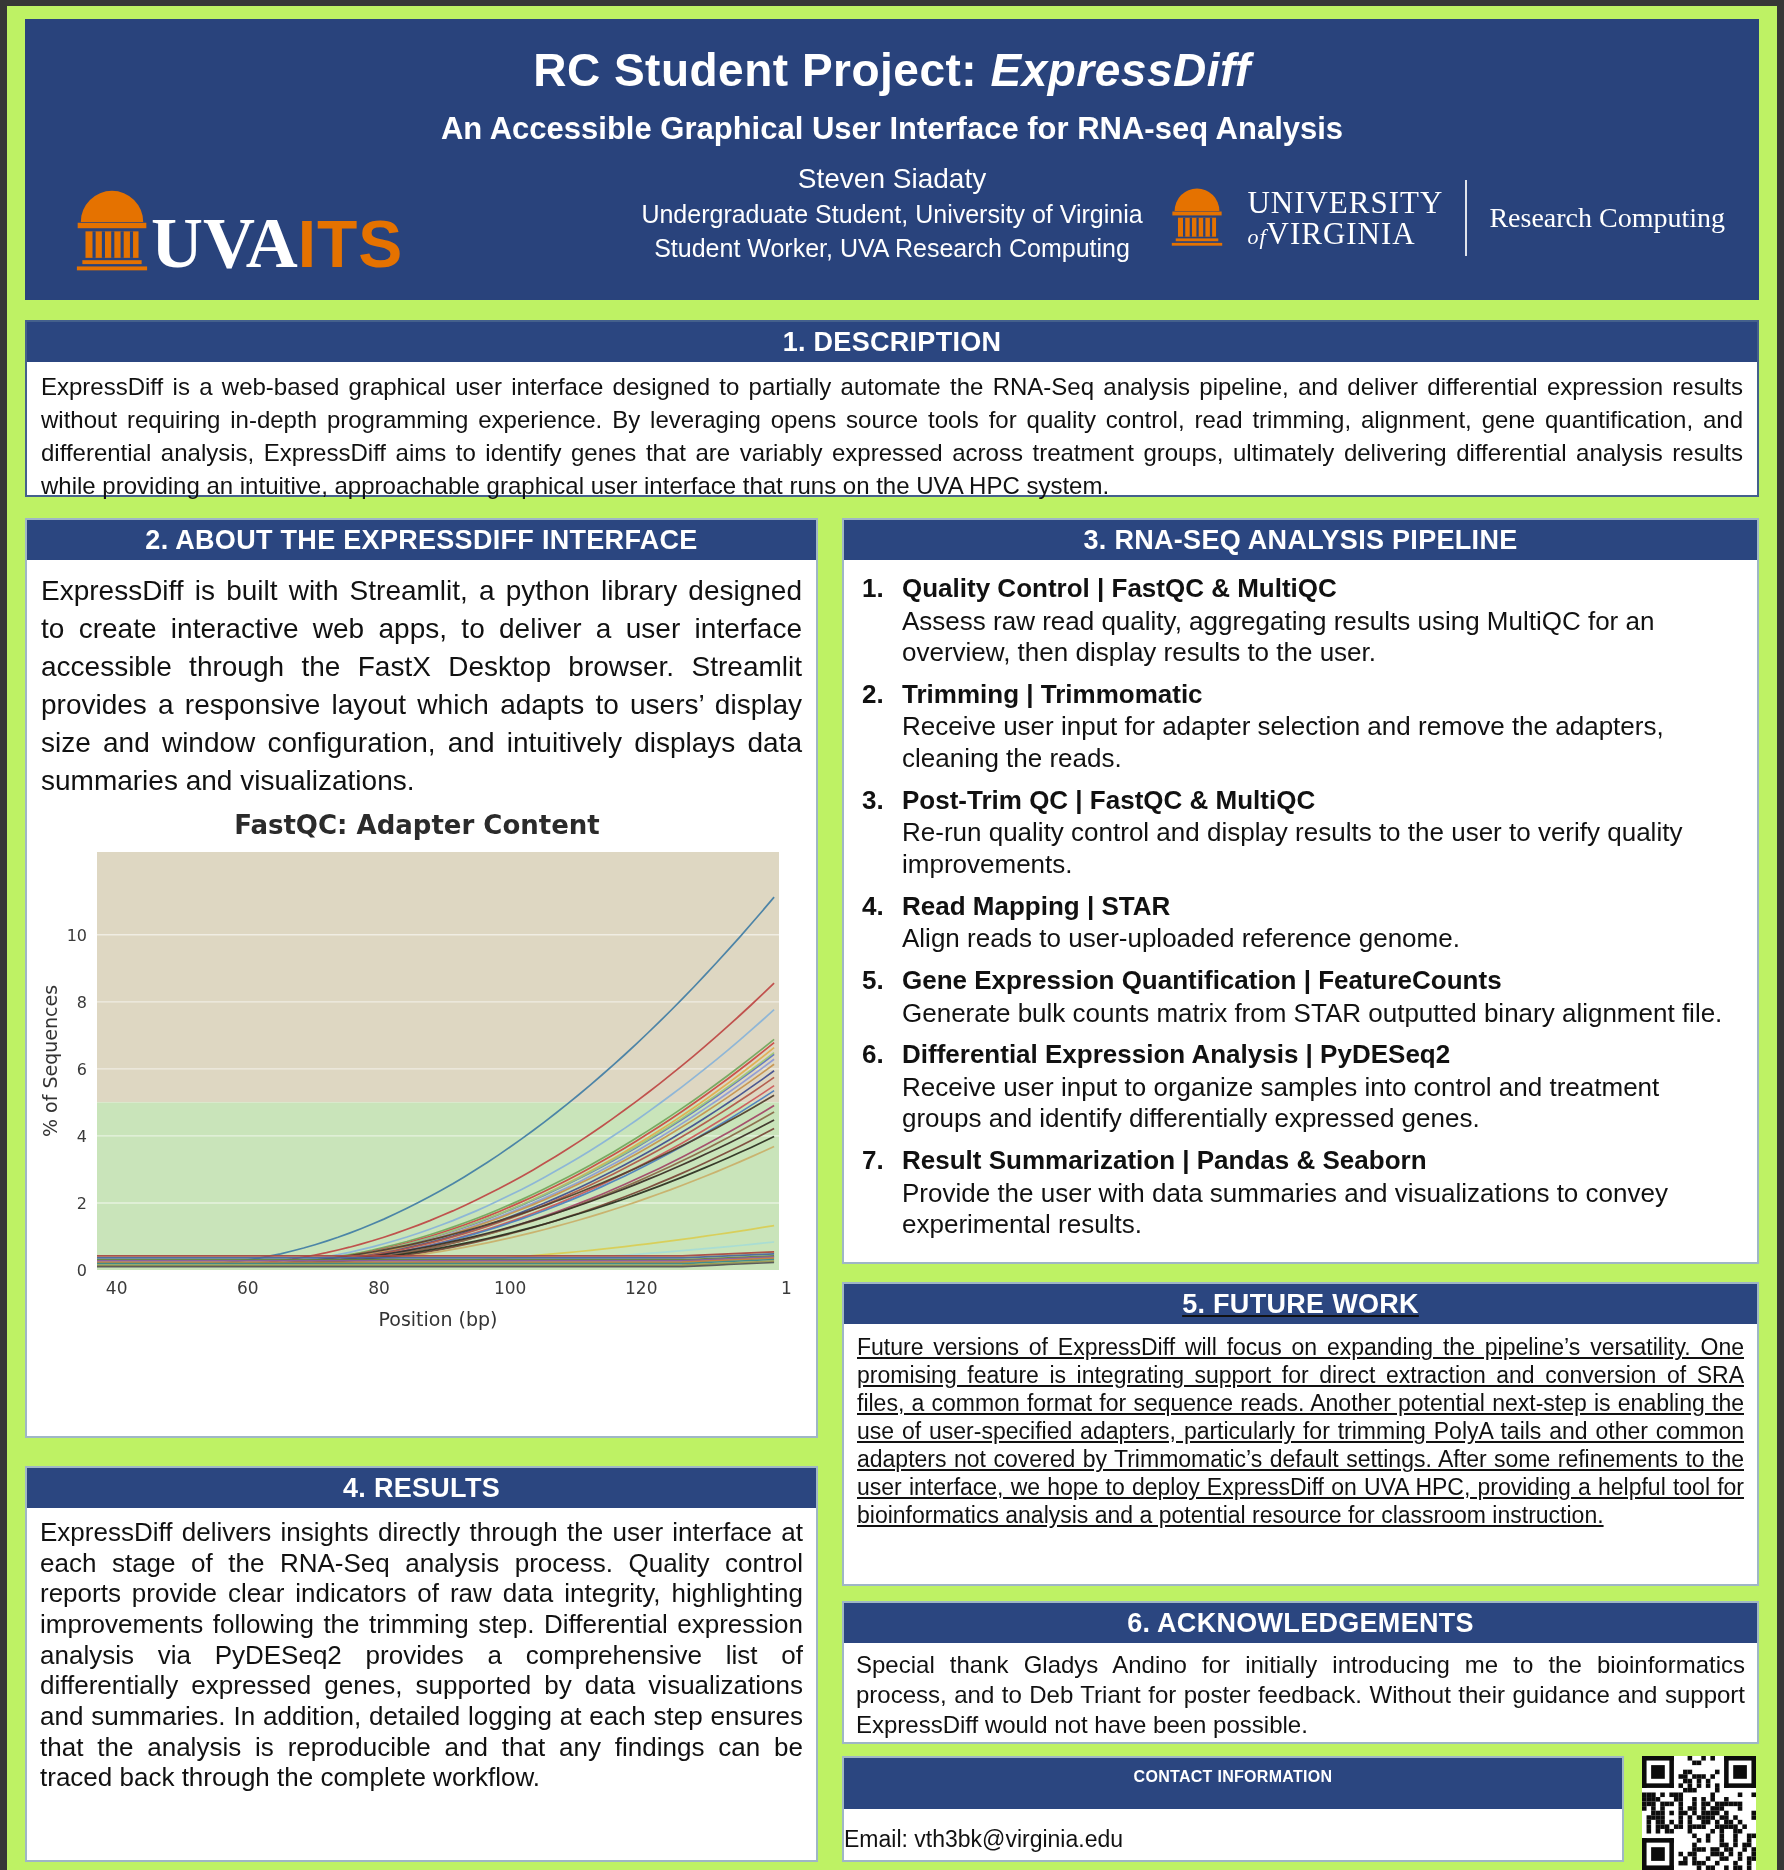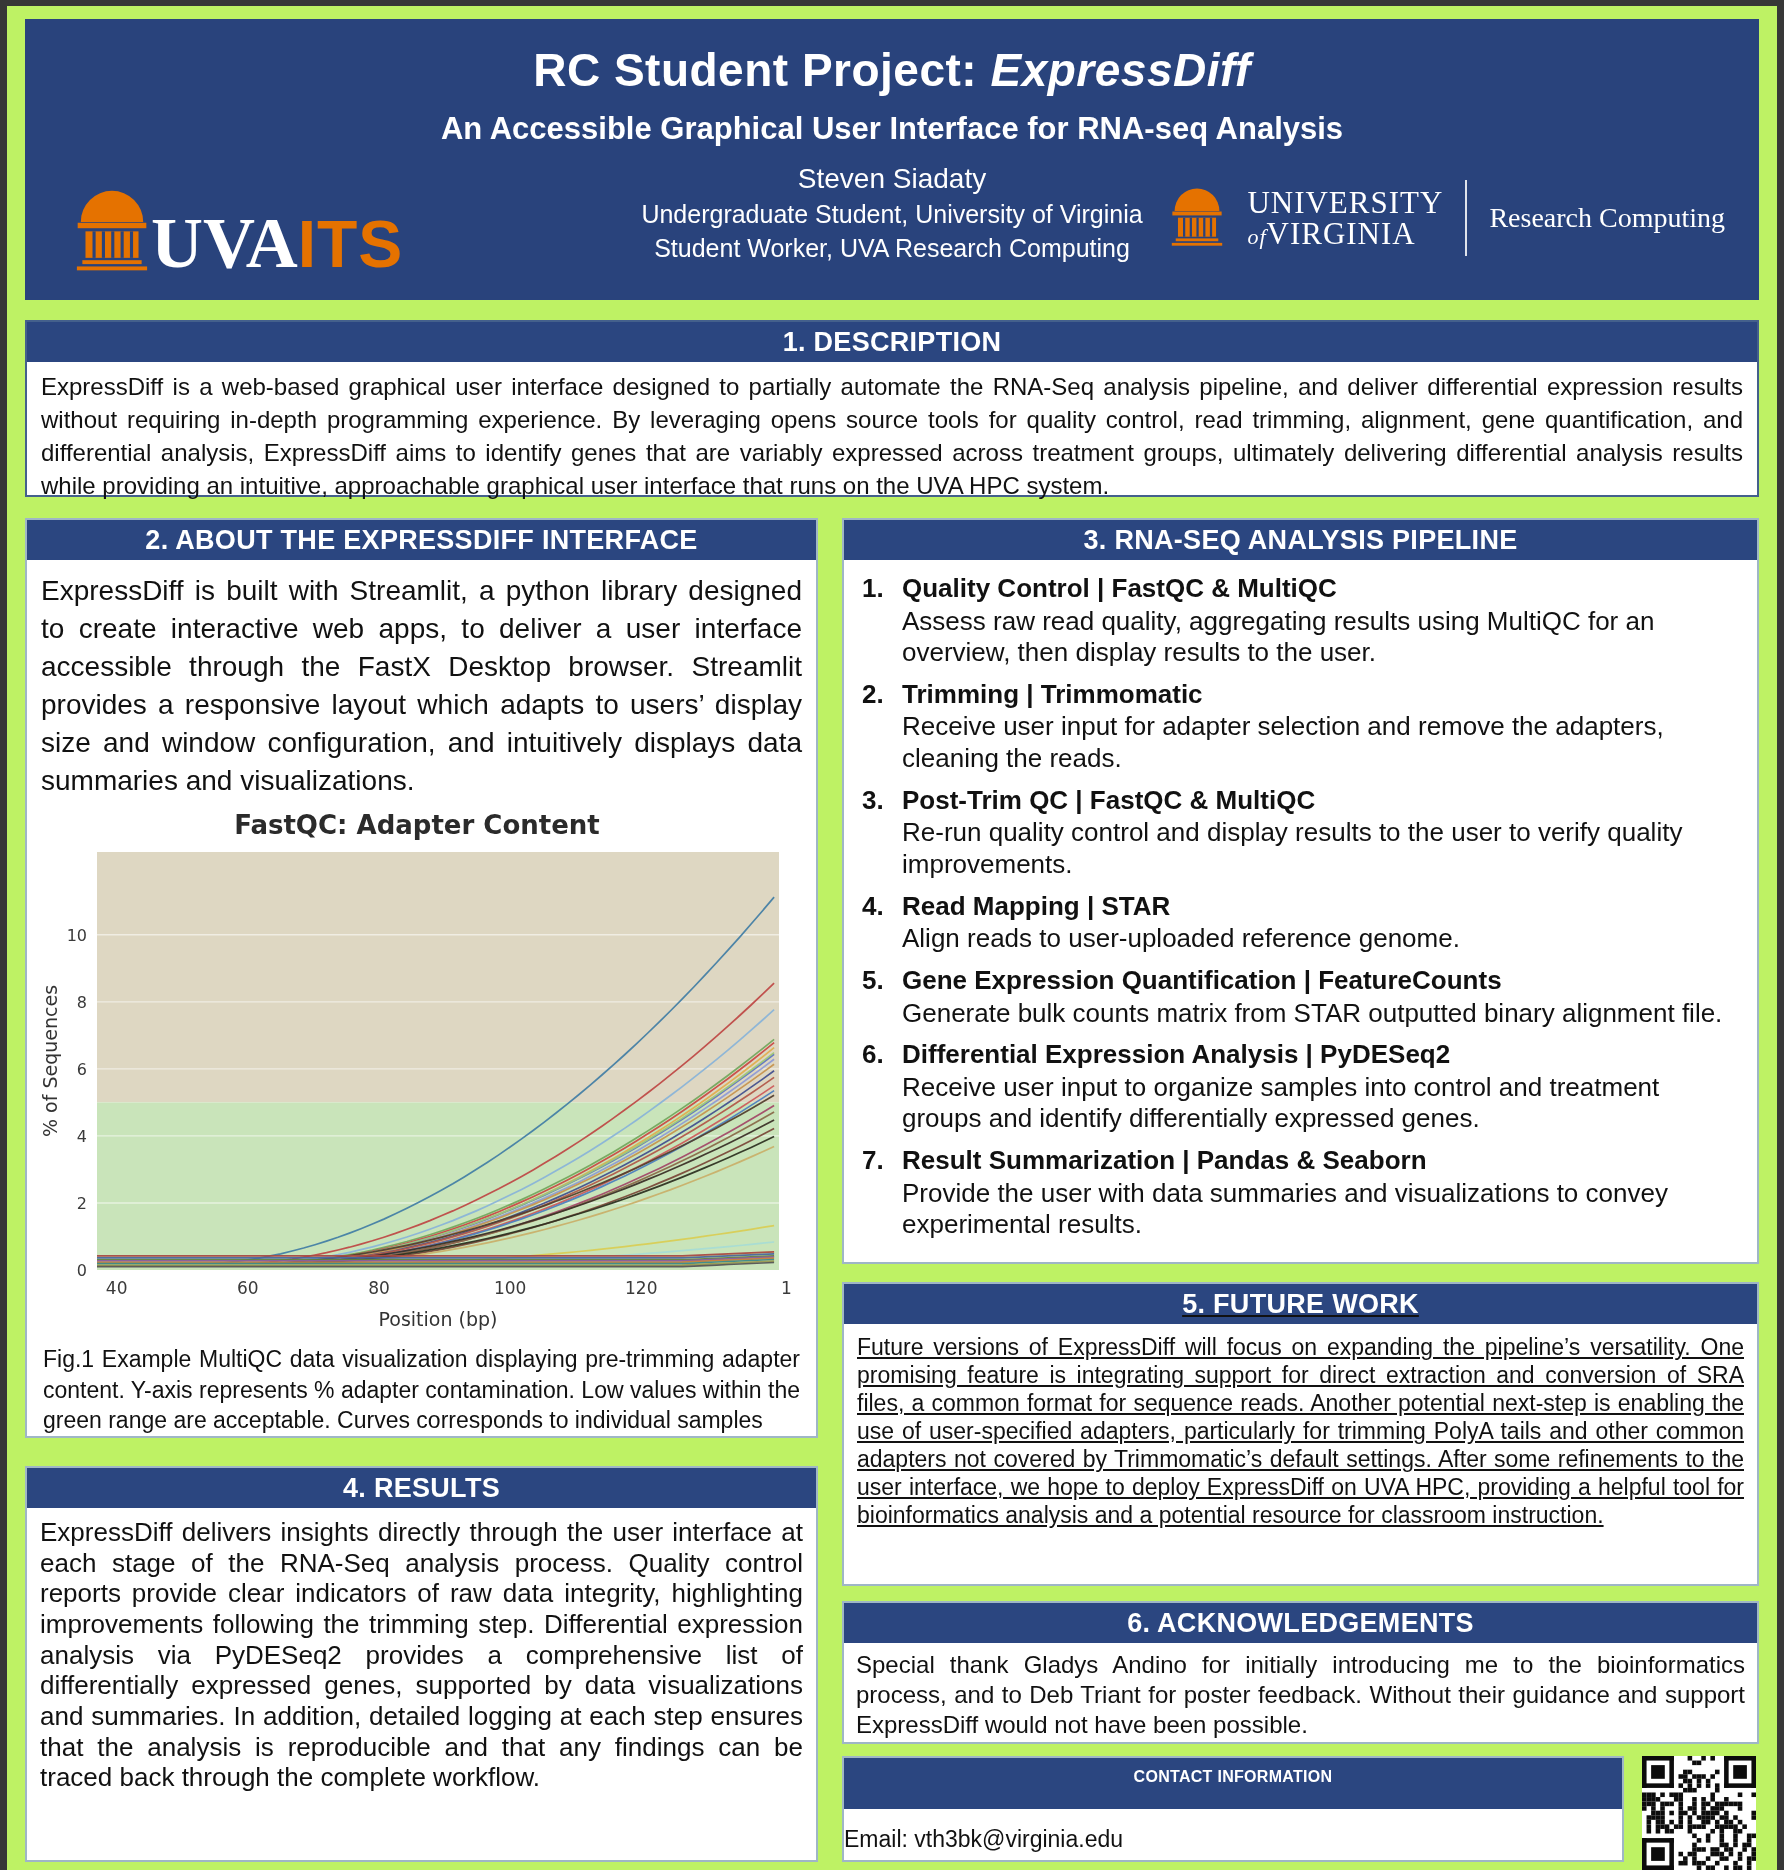--- a/index.html
+++ b/index.html
@@ -199,21 +199,20 @@
               <text x="77.67307692307692" y="488" text-anchor="middle" font-size="17" fill="#3a3a3a">40</text>
               <text x="208.82692307692307" y="488" text-anchor="middle" font-size="17" fill="#3a3a3a">60</text>
               <text x="339.9807692307692" y="488" text-anchor="middle" font-size="17" fill="#3a3a3a">80</text>
               <text x="471.13461538461536" y="488" text-anchor="middle" font-size="17" fill="#3a3a3a">100</text>
               <text x="602.2884615384615" y="488" text-anchor="middle" font-size="17" fill="#3a3a3a">120</text>
               <text x="747.4423076923077" y="488" text-anchor="middle" font-size="17" fill="#3a3a3a">1</text>
               <text x="399" y="520" text-anchor="middle" font-size="19" fill="#333">Position (bp)</text>
               <text x="18" y="255" text-anchor="middle" font-size="19" fill="#333" transform="rotate(-90 18 255)">% of Sequences</text>
             </svg>
         </figure>
-        <p class="caption" style="margin:0">Fig.1 Example MultiQC data visualization displaying pre-trimming adapter content. Y-axis represents % adapter contamination. Low values within the green range are acceptable. Curves corresponds to individual samples</p>
       </section>
 
       <section class="box results">
         <div class="box-header">4. RESULTS</div>
         <p class="body" style="margin:0">ExpressDiff delivers insights directly through the user interface at each stage of the RNA-Seq analysis process. Quality control reports provide clear indicators of raw data integrity, highlighting improvements following the trimming step. Differential expression analysis via PyDESeq2 provides a comprehensive list of differentially expressed genes, supported by data visualizations and summaries. In addition, detailed logging at each step ensures that the analysis is reproducible and that any findings can be traced back through the complete workflow.</p>
       </section>
     </div>
 
     <div class="col-right">
 

